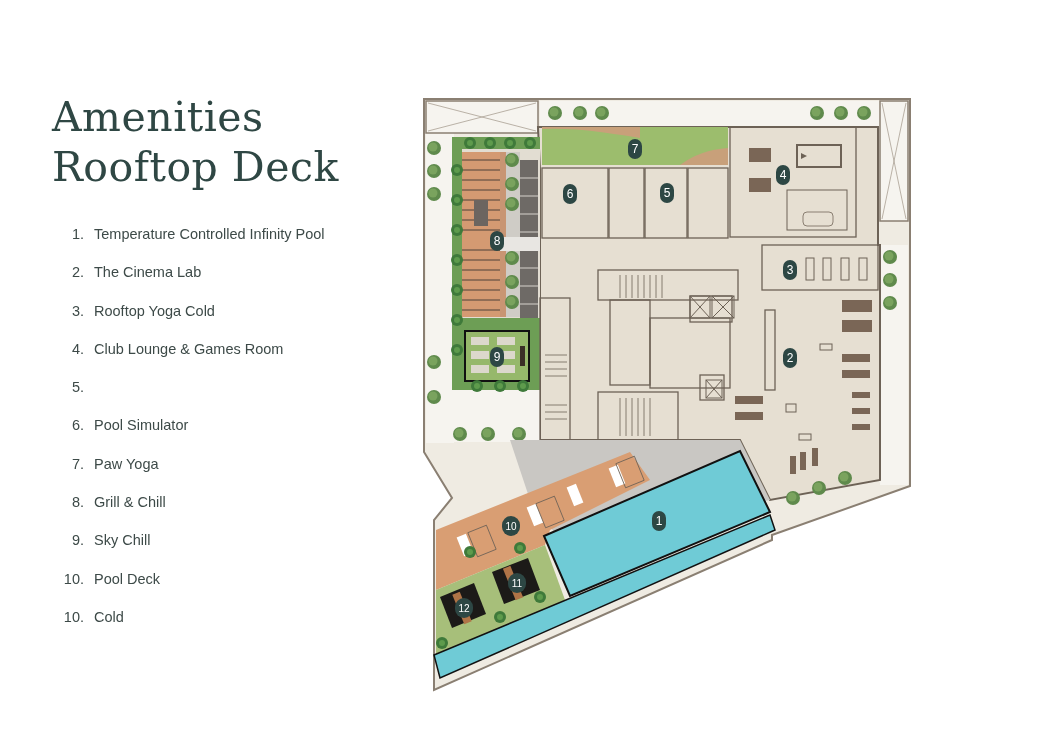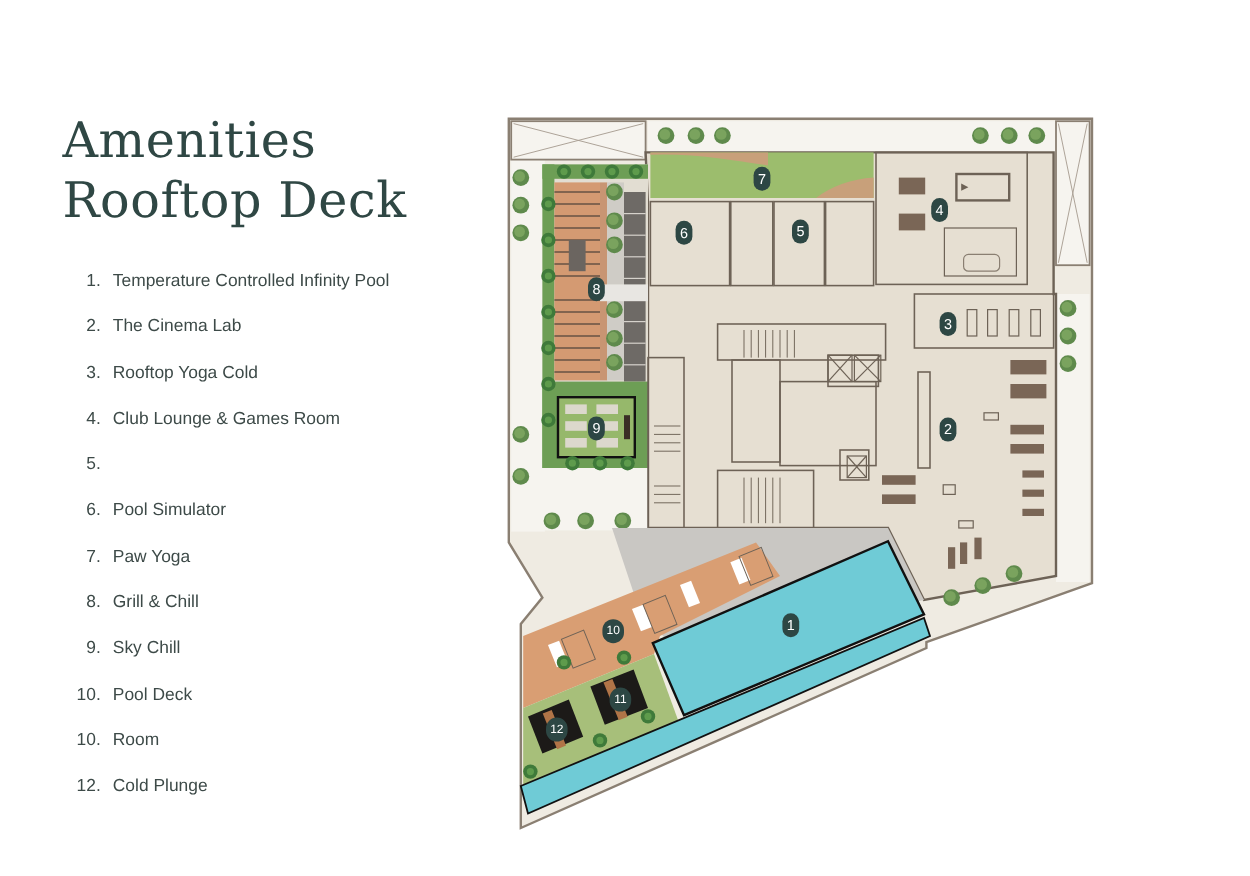--- a/index.html
+++ b/index.html
@@ -69,26 +69,21 @@
       <span class="lbl">Sky Chill</span>
     </li>
   <li>
       <span class="num">10.</span>
       <span class="gap"></span>
       <span class="lbl">Pool Deck</span>
     </li>
   <li>
       <span class="num">10.</span>
       <span class="gap"></span>
-      <span class="lbl">Room</span>
-    </li>
-  <li>
-      <span class="num">12.</span>
-      <span class="gap"></span>
-      <span class="lbl">Cold Plunge</span>
+      <span class="lbl">Cold</span>
     </li>
 </ol>
 
 <svg class="plan" width="1042" height="730" viewBox="0 0 1042 730">
   <defs>
     <g id="tree">
       <circle r="7" fill="#5f8a4c"></circle>
       <circle r="4.5" cx="-1" cy="-1" fill="#7aa35e"></circle>
     </g>
     <g id="palm">

